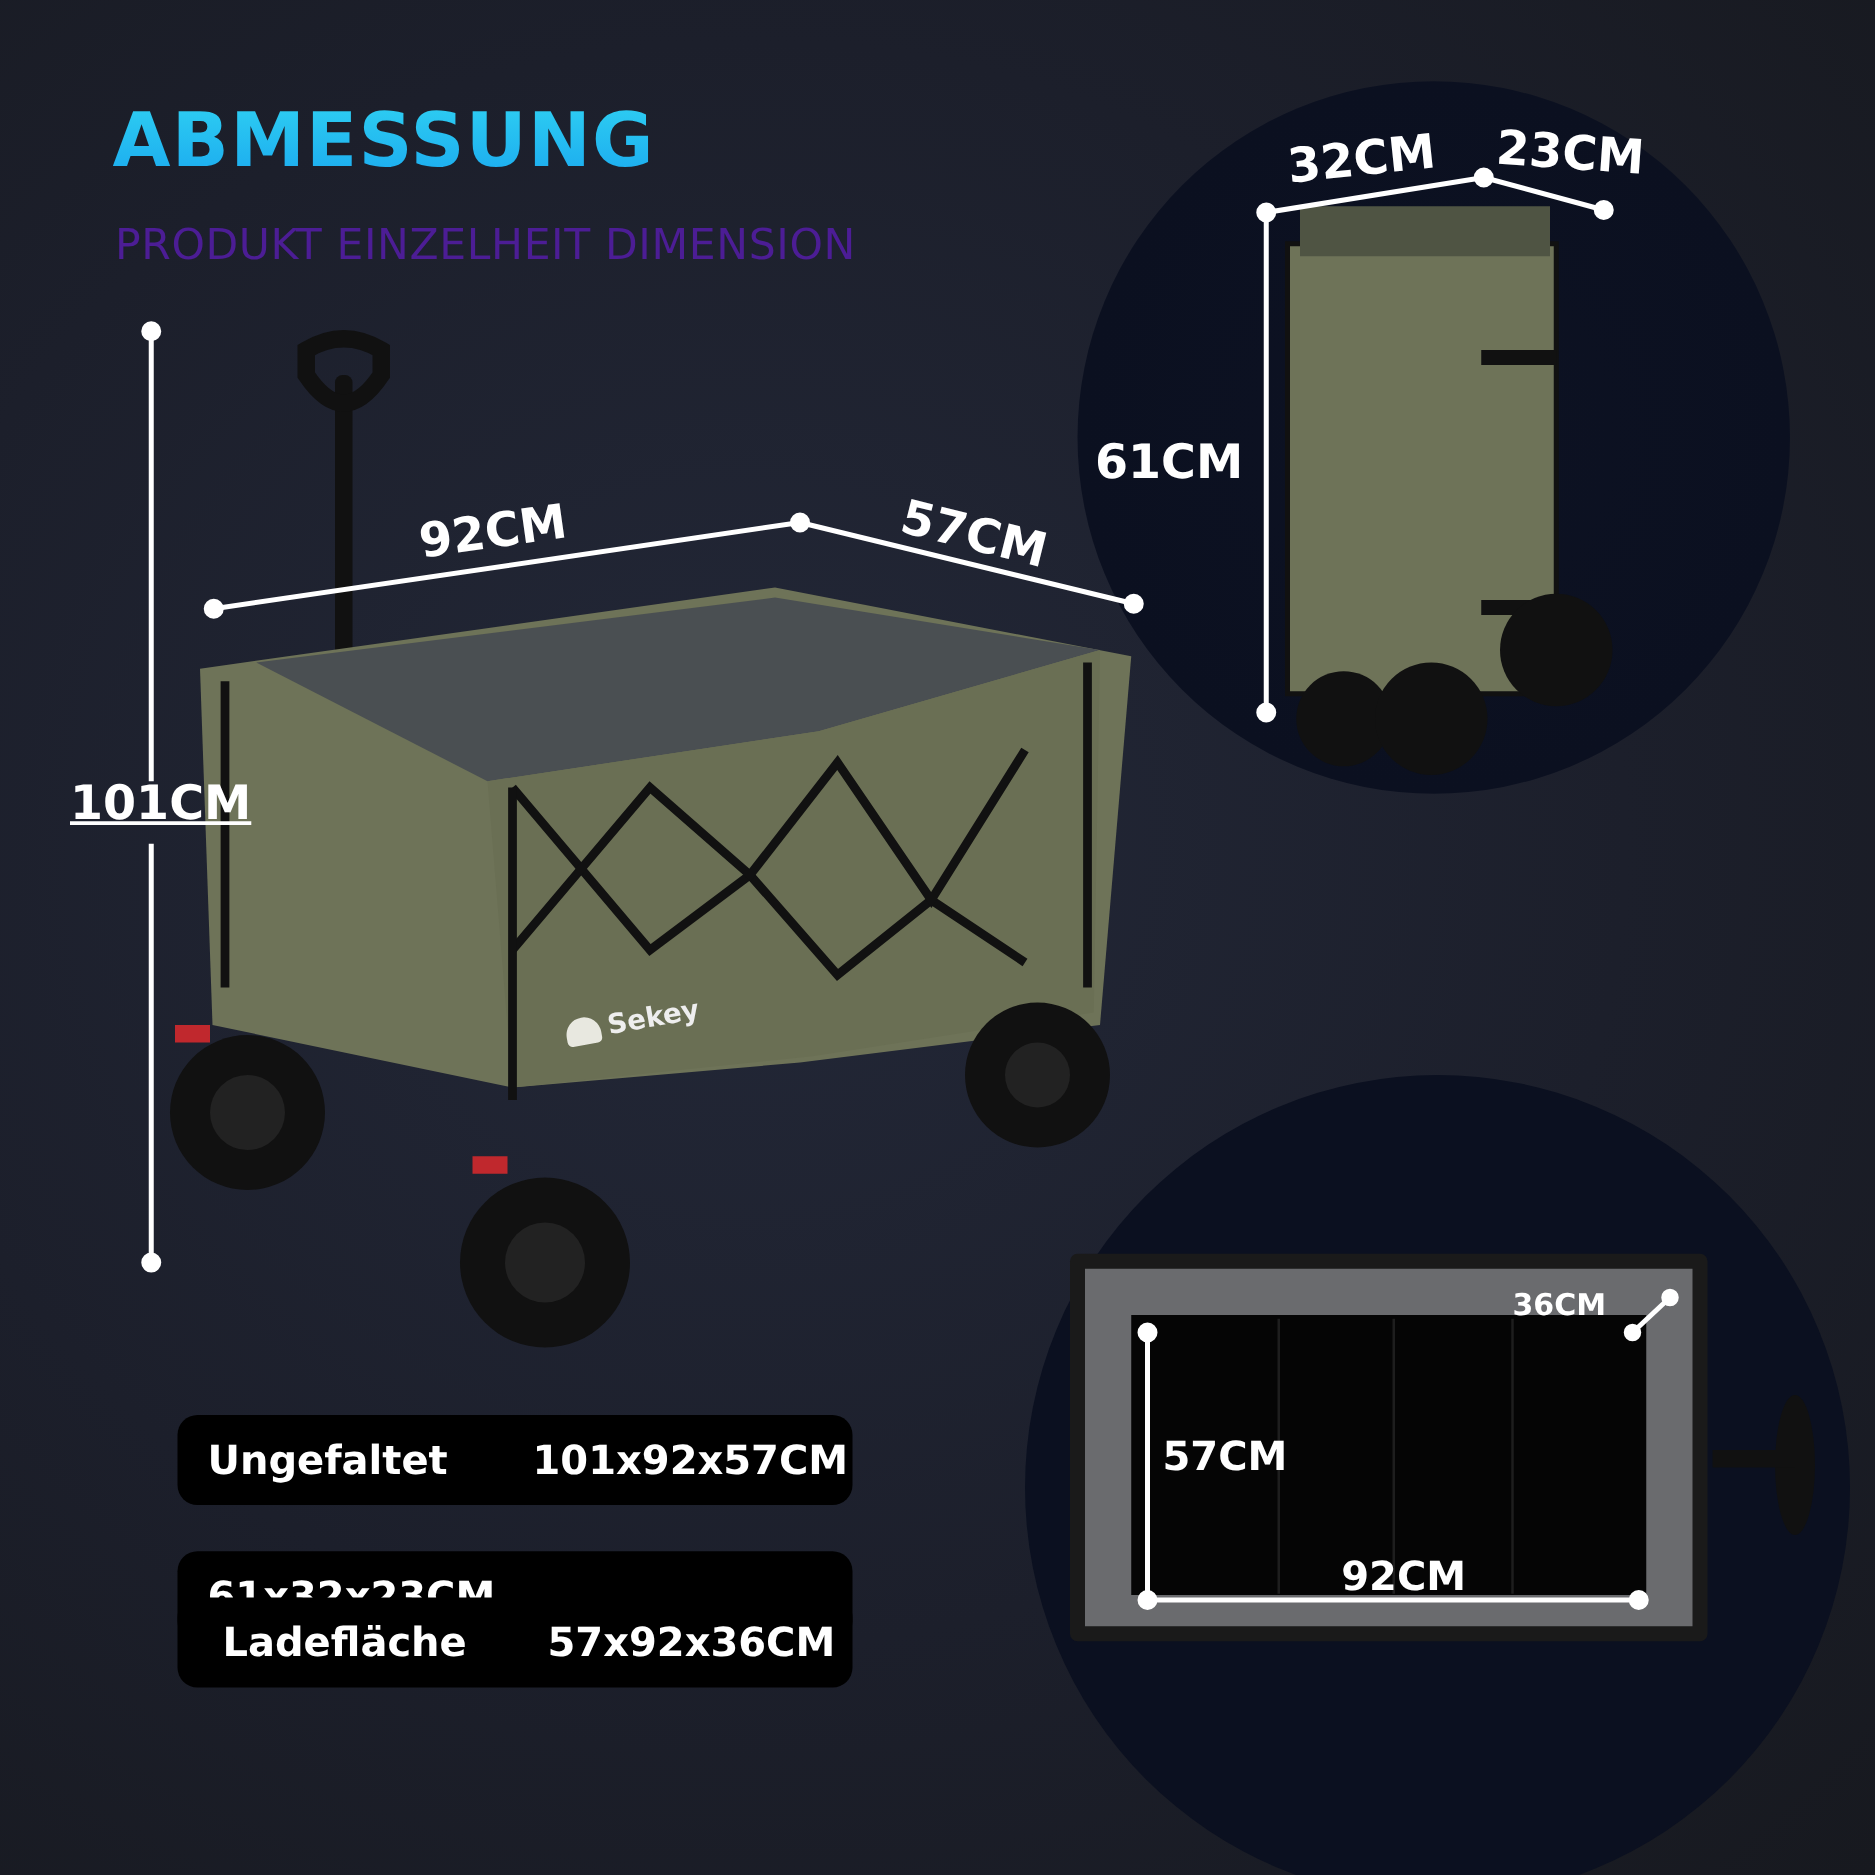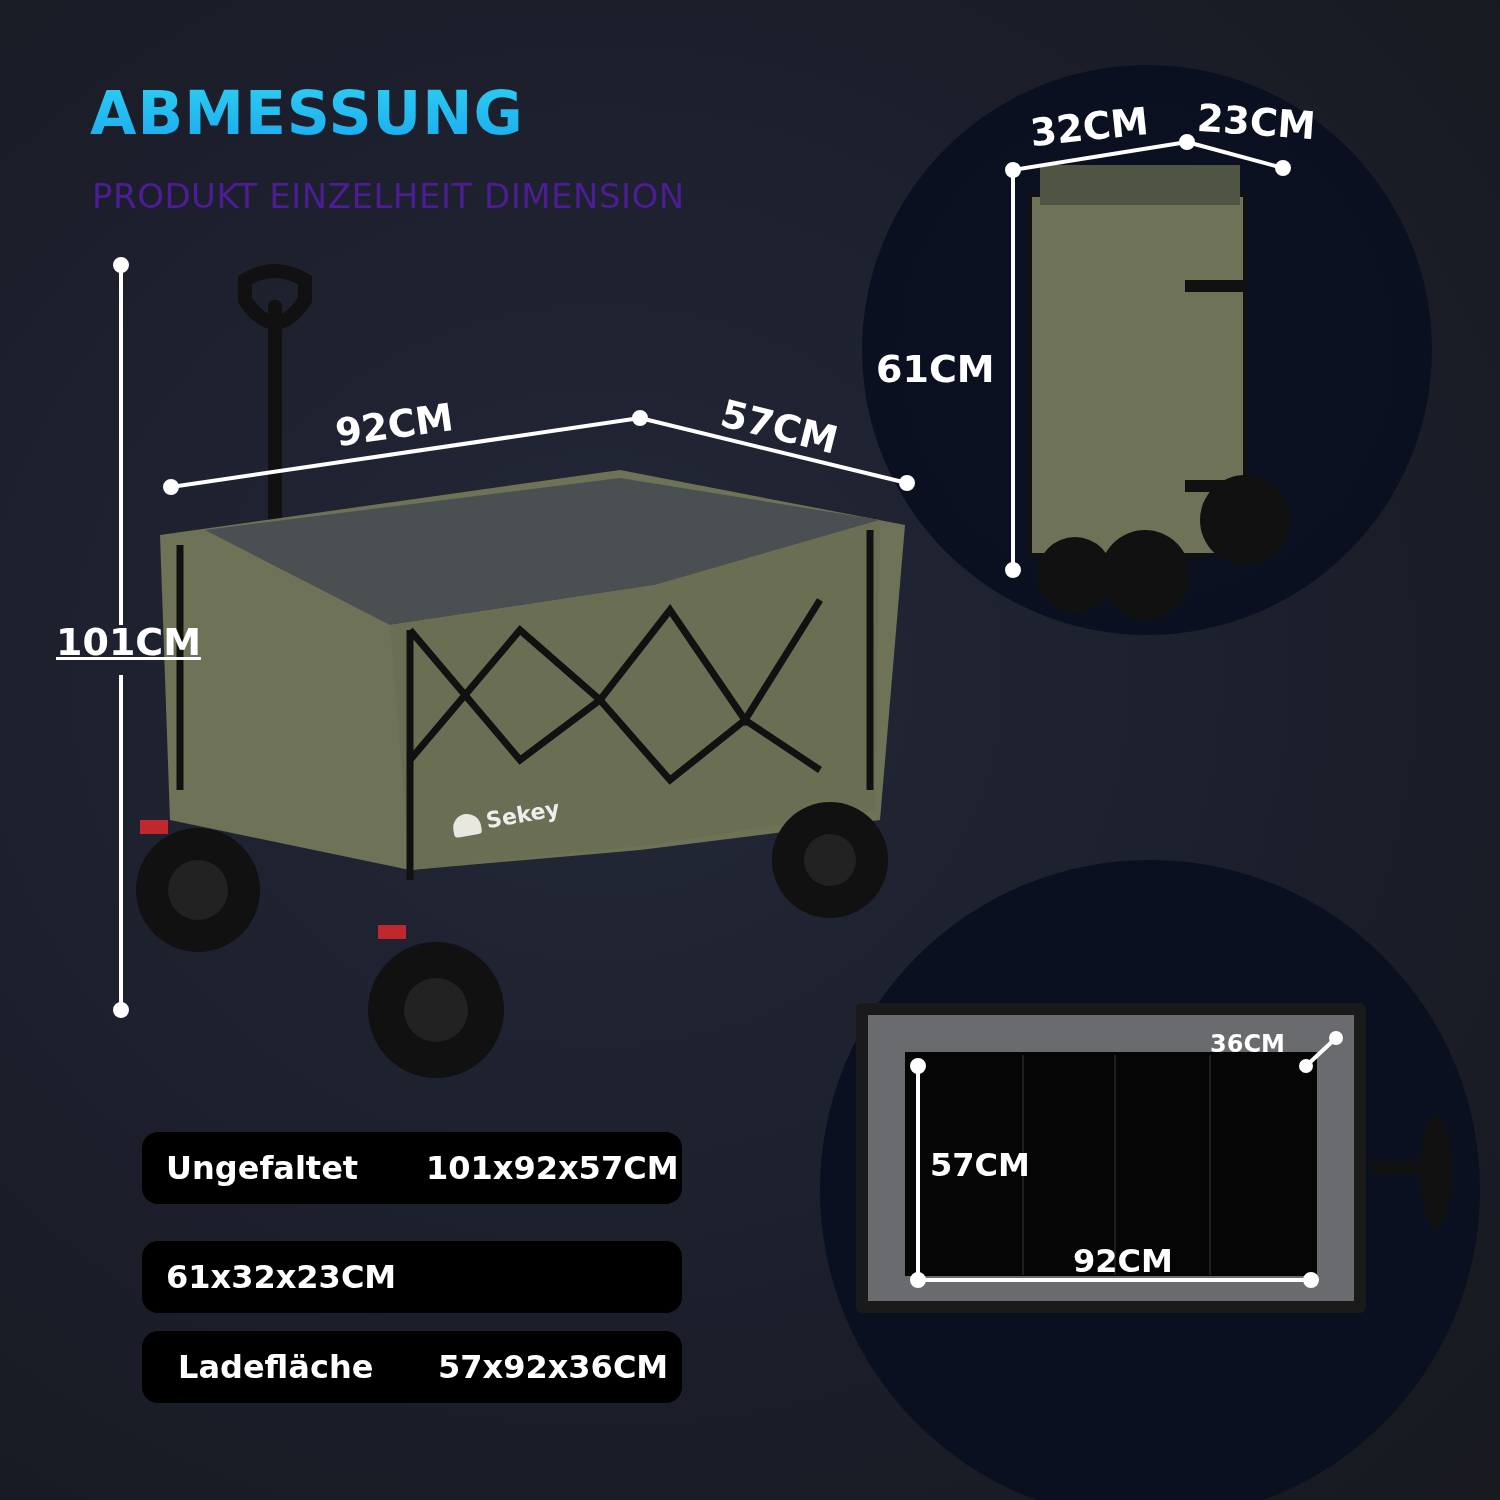--- a/index.html
+++ b/index.html
@@ -130,16 +130,16 @@
 <div class="abs dim" style="left:930px;top:1146px;font-size:32px;">57CM</div>
 <div class="abs dim" style="left:1073px;top:1242px;font-size:32px;">92CM</div>
 
 <div class="abs spec" style="top:1132px;">
   <span class="k">Ungefaltet</span>
   <span class="v">101x92x57CM</span>
 </div>
 <div class="abs spec" style="top:1241px;">
   <span class="v">61x32x23CM</span>
 </div>
-<div class="abs spec" style="top:1331px;padding-left:36px;">
+<div class="abs spec" style="top:1278px;padding-left:36px;">
   <span class="k">Ladefläche</span>
   <span class="v">57x92x36CM</span>
 </div>
 
 </body></html>

